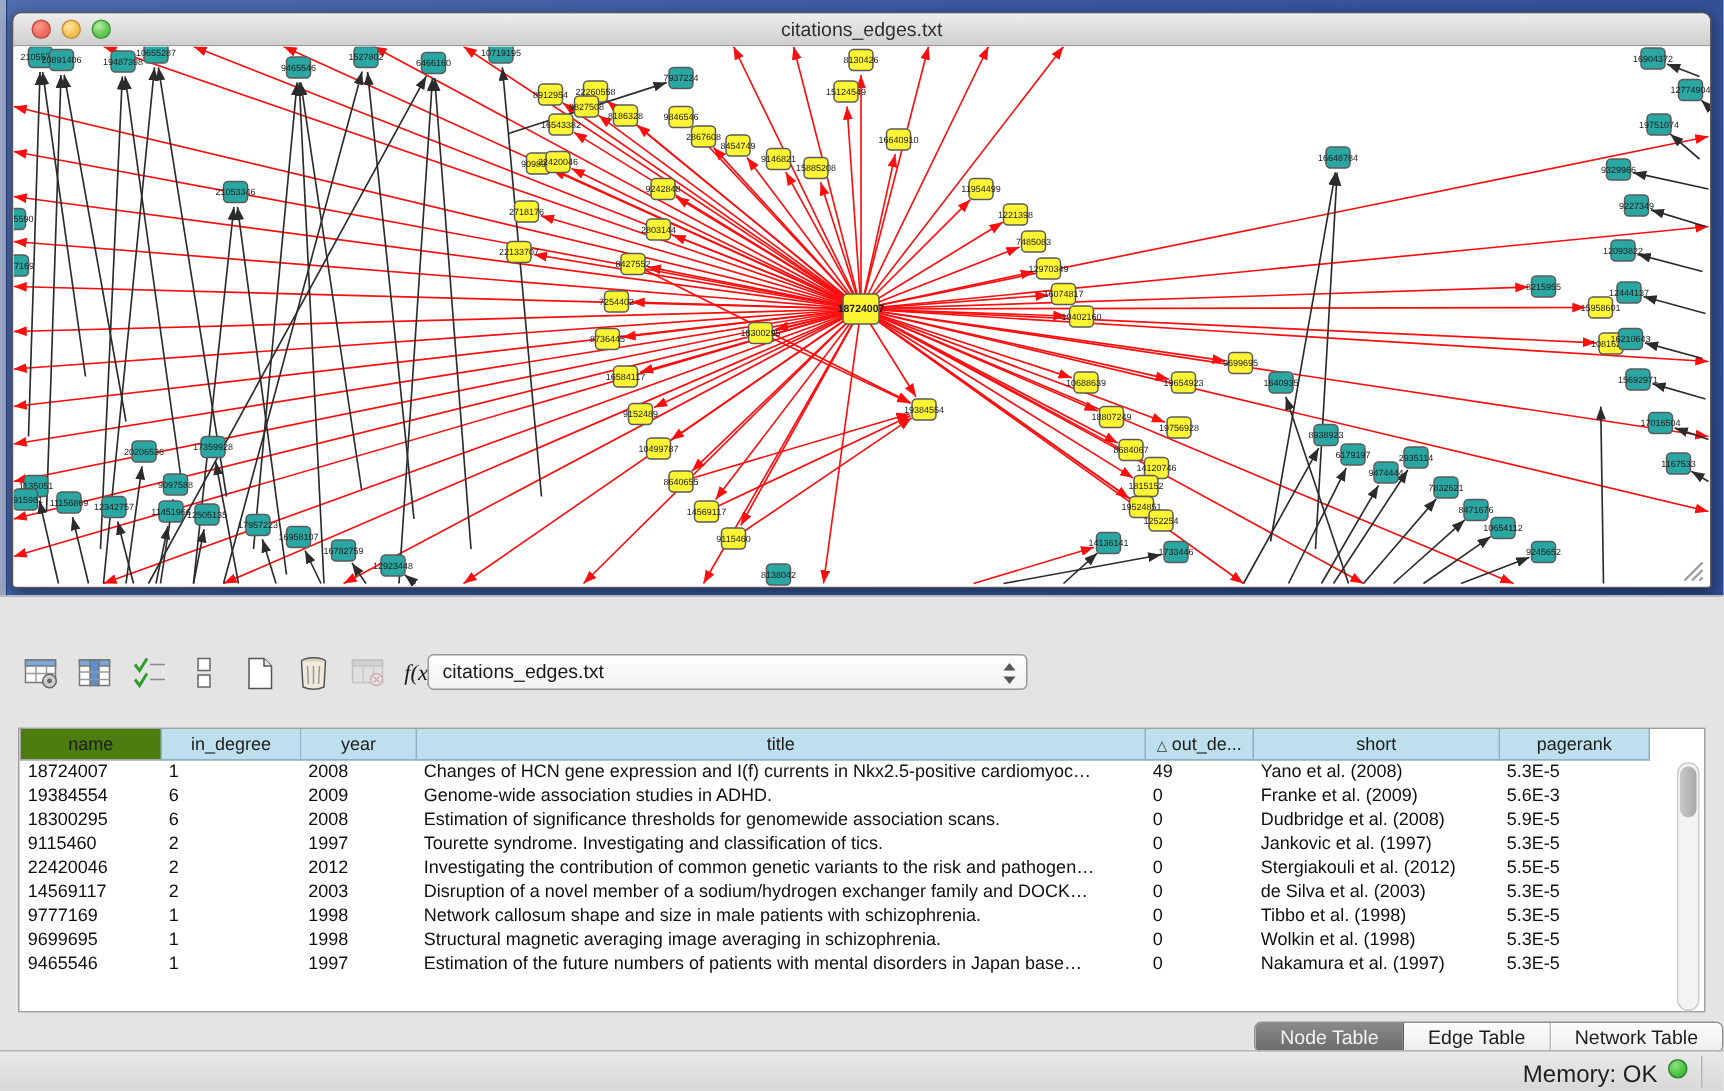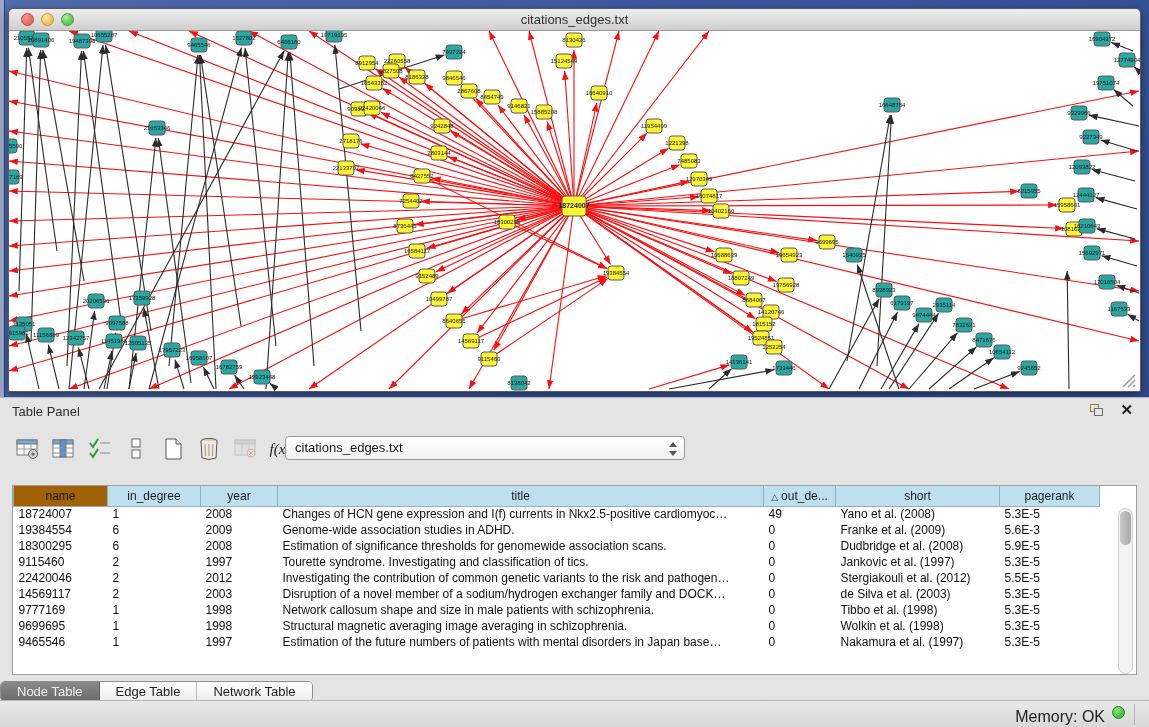--- a/index.html
+++ b/index.html
@@ -52,31 +52,31 @@
   .dd-arrows .up { position:absolute; top:2px; left:0; width:0; height:0;
     border-left:4px solid transparent; border-right:4px solid transparent; border-bottom:5px solid #555; }
   .dd-arrows .down { position:absolute; bottom:2px; left:0; width:0; height:0;
     border-left:4px solid transparent; border-right:4px solid transparent; border-top:5px solid #555; }
 
   .table-box { position:absolute; left:12px; top:87px; width:1125px; height:190px;
     background:#fff; border:1px solid #a0a0a0; overflow:hidden; }
   table.data { border-collapse:collapse; table-layout:fixed; width:1086px; font-size:12px; }
   table.data th { height:20px; background:#bee0ee; border:1px solid #8fb2c2; border-top:none;
     font-weight:normal; font-size:12px; color:#1c1c1c; text-align:center; overflow:hidden; white-space:nowrap; }
-  table.data th:first-child { background:#a16207; border-color:#a9a9a9 #8fb2c2 #a9a9a9 #a9a9a9; }
+  table.data th:first-child { background:#4d7c0f; border-color:#a9a9a9 #8fb2c2 #a9a9a9 #a9a9a9; }
   table.data td { height:16px; padding:0 0 0 5px; color:#101010; white-space:nowrap;
     overflow:hidden; border:none; }
   .sort-tri { font-size:9px; margin-right:3px; color:#333; }
   .vscroll { position:absolute; right:3px; top:22px; width:15px; height:166px;
     background:#f3f3f3; border:1px solid #cdcdcd; border-radius:8px; }
   .vthumb { position:absolute; left:1px; top:2px; width:11px; height:34px;
     background:linear-gradient(90deg,#c9c9c9,#a8a8a8); border-radius:6px; }
 
   .tabs-row { position:absolute; left:0; top:283px; width:1149px; height:24px;
-    display:flex; justify-content:flex-start; }
+    display:flex; justify-content:flex-end; }
   .seg { display:flex; border:1px solid #8e8e8e; border-radius:5px; overflow:hidden; height:21px;
     background:#f6f6f6; box-shadow:0 1px 0 rgba(255,255,255,.7); }
   .seg-btn { font-size:13px; padding:0 16px; line-height:20px; color:#1d1d1d;
     border-right:1px solid #bdbdbd; background:linear-gradient(#fdfdfd,#ededed); }
   .seg-btn:last-child { border-right:none; }
   .seg-btn.selected { background:linear-gradient(#8a8a8a,#6a6a6a); color:#f2f2f2;
     border-right:1px solid #5f5f5f; }
 
   .status-bar { position:absolute; left:0; top:700px; width:1149px; height:27px;
     background:linear-gradient(#e9e9e9,#d8d8d8); border-top:1px solid #b5b5b5; }
@@ -666,28 +666,20 @@
           <line x1="1114" y1="356" x2="1126" y2="344"></line>
           <line x1="1119" y1="356" x2="1126" y2="349"></line>
           <line x1="1124" y1="356" x2="1126" y2="354"></line>
         </g>
       </svg>
     </div>
   </div>
 </div>
 
 <div class="table-panel">
-  <div class="tp-header">
-    <span class="tp-title">Table Panel</span>
-    <span class="tp-float">
-        <span class="sq1"></span>
-        <span class="sq2"></span>
-      </span>
-    <span class="tp-close">✕</span>
-  </div>
 
   <div class="toolbar">
     <span class="tb-btn" style="left:6px">
       <svg class="mini" width="24" height="22">
           <rect x="1" y="2" width="20" height="15" fill="#fff" stroke="#777"></rect>
           <rect x="1" y="2" width="20" height="4" fill="#7aa8d8" stroke="#777"></rect>
           <line x1="8" y1="6" x2="8" y2="17" stroke="#999"></line>
           <line x1="15" y1="6" x2="15" y2="17" stroke="#999"></line>
           <line x1="1" y1="11" x2="21" y2="11" stroke="#999"></line>
           <circle cx="17" cy="16" r="4.5" fill="#cfcfcf" stroke="#666"></circle>

